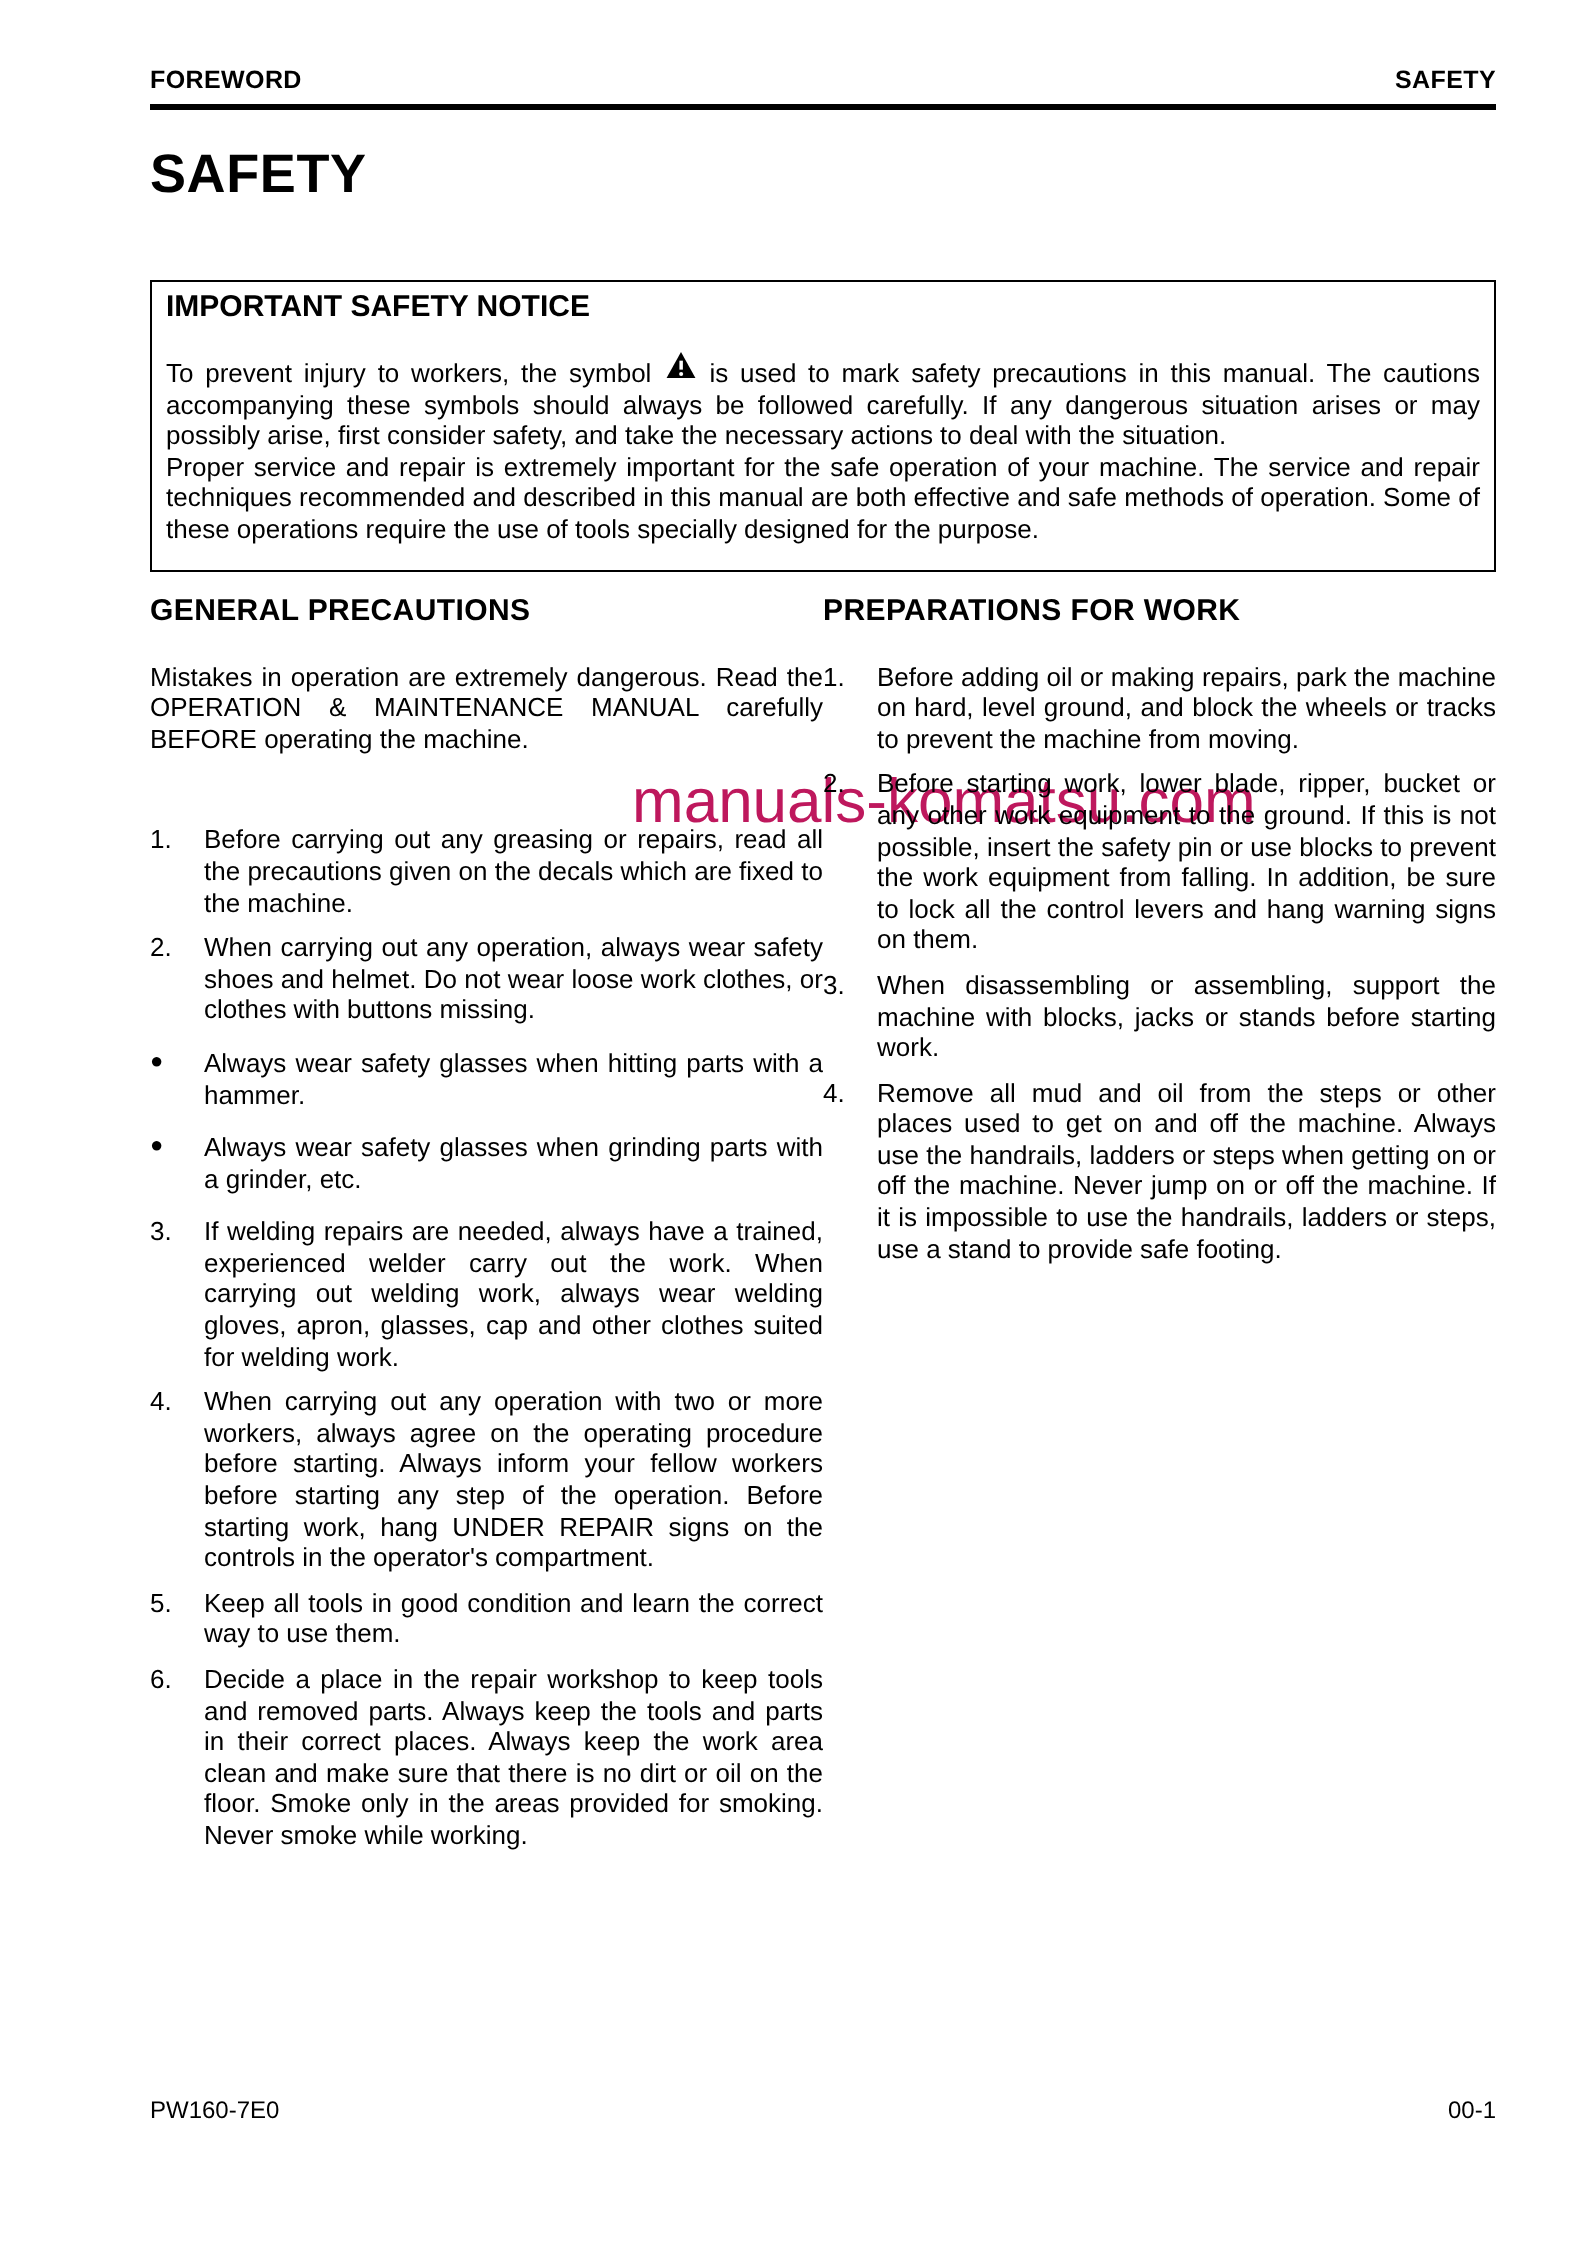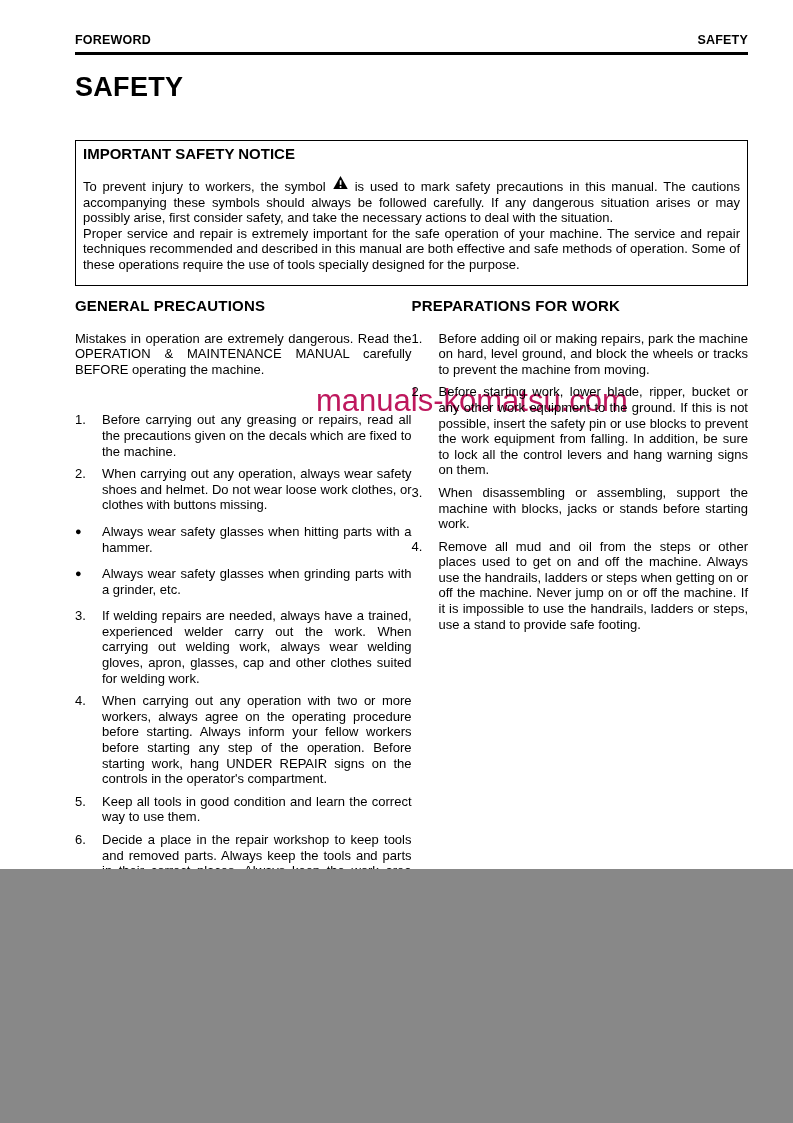--- a/index.html
+++ b/index.html
@@ -1,19 +1,19 @@
 <!DOCTYPE html>
 <html><head>
 <meta charset="utf-8">
 <style>
   html,body { margin:0; padding:0; background:#888; }
   .page {
     position: relative;
     width: 793px;
-    height: 869px;
+    height: 1123px;
     margin: 0 auto;
     background: #ffffff;
     font-family: "Liberation Sans", sans-serif;
     color: #000;
     box-sizing: border-box;
     padding: 33px 45px 0 75px;
     overflow: hidden;
   }
   .header {
     display: flex;

